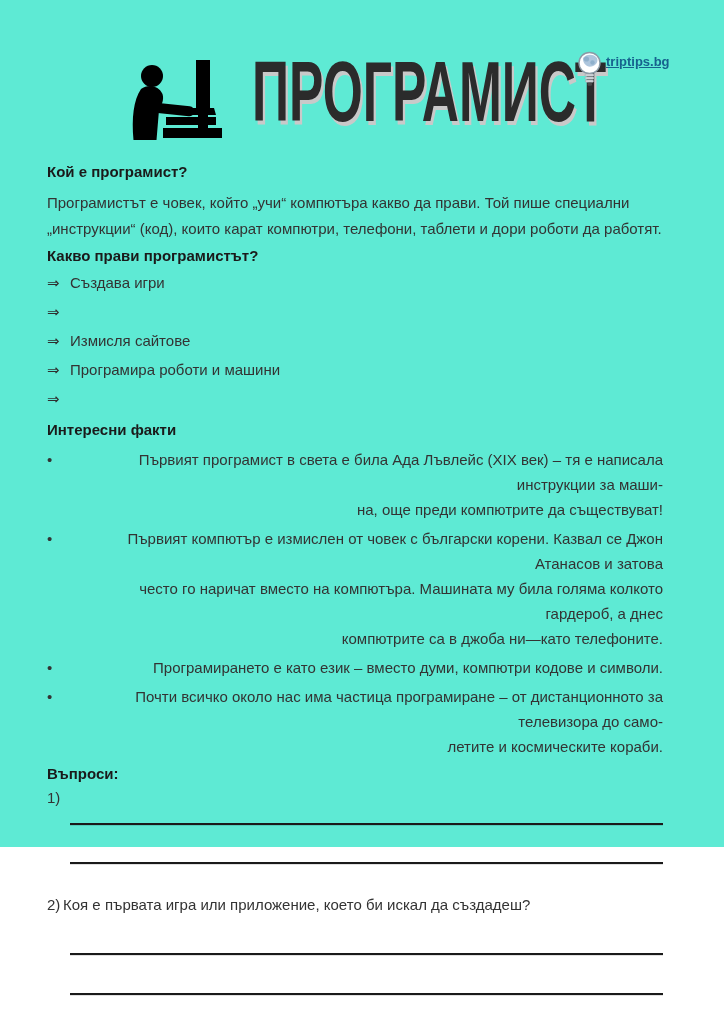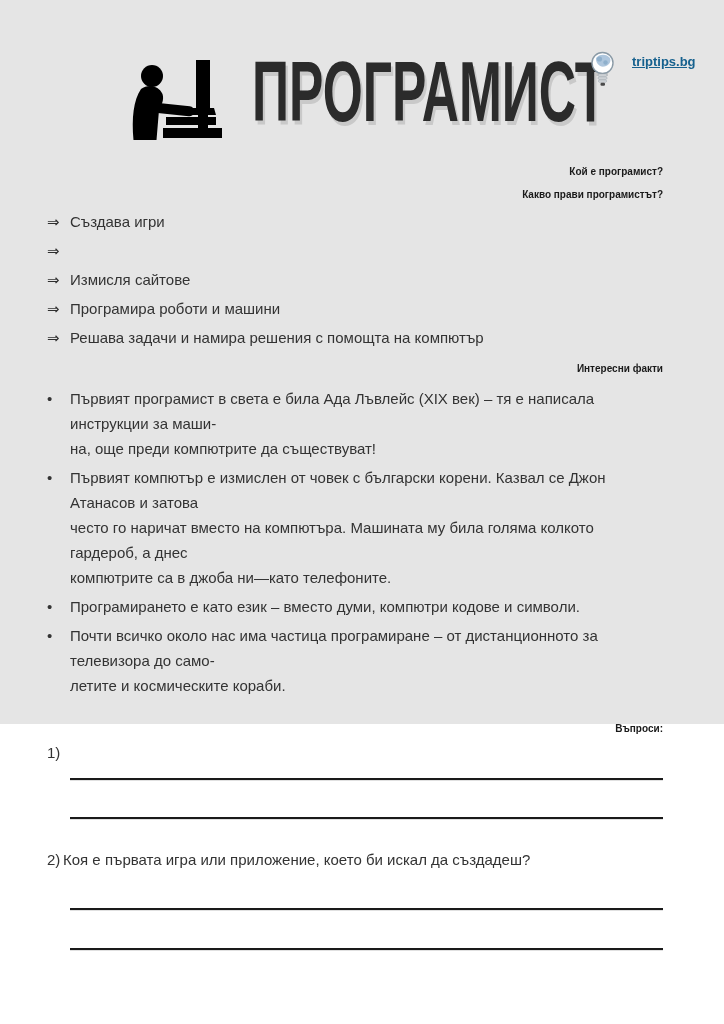--- a/index.html
+++ b/index.html
@@ -4,56 +4,55 @@
 <style>
   * { margin: 0; padding: 0; box-sizing: border-box; }
   html, body { background: #ffffff; }
   body {
     width: 724px; height: 1024px;
     font-family: "Liberation Sans", sans-serif;
     color: #333333;
     position: relative;
     overflow: hidden;
   }
-  .page { position: relative; width: 724px; height: 724px; background: #e5e5e5; }
+  .page { position: relative; width: 724px; height: 847px; background: #5eead4; }
 
   
   .prog-icon {
     position: absolute; left: 128px; top: 60px;
     width: 95px; height: 80px;
   }
   .doc-title {
     position: absolute; left: 252px; top: 48px;
     font-size: 66px; font-weight: 700; line-height: 1;
     letter-spacing: 0px;
     color: #2b2b2b;
     text-shadow: 3px 3px 0 #c9c9c9;
     transform: scale(0.78, 1.3);
     transform-origin: left top;
     white-space: nowrap;
   }
   .logo {
-    position: absolute; left: 590px; top: 50px;
-    display: flex; align-items: flex-start; gap: 16px;
+    position: absolute; left: 577px; top: 50px;
+    display: flex; align-items: flex-start; gap: 3px;
   }
   .logo svg { width: 26px; height: 40px; }
   .logo a {
     font-size: 13px; font-weight: 600;
     color: #16618e; text-decoration: underline;
     margin-top: 4px;
   }
 
   
   .body-area {
     position: absolute; left: 47px; top: 163px; width: 616px;
   }
   h3 {
-    font-size: 10px; font-weight: 700; color: #1a1a1a;
+    font-size: 15px; font-weight: 700; color: #1a1a1a;
     line-height: 18px;
-    text-align: right;
   }
   .para {
     margin-top: 9px;
     font-size: 15px; line-height: 26px;
     white-space: pre-line;
   }
   .h-duties { margin-top: 5px; }
   .duties-list { margin-top: 9px; list-style: none; }
   .duties-list li {
     display: flex; line-height: 18px; font-size: 15px;
@@ -61,22 +60,22 @@
   .duties-list li + li { margin-top: 11px; }
   .arrow-marker {
     width: 23px; flex: 0 0 23px; color: #2f2f2f; font-size: 15px;
     font-family: "DejaVu Sans", sans-serif;
   }
   .h-facts { margin-top: 13px; }
   .facts-list { margin-top: 8px; list-style: none; }
   .facts-list li { display: flex; font-size: 15px; line-height: 25px; }
   .facts-list li + li { margin-top: 4px; }
   .bullet-marker { width: 23px; flex: 0 0 23px; font-size: 15px; }
-  .fact-text { white-space: pre-line; flex: 1; }
-  .h-questions { margin-top: 22px; }
+  .fact-text { white-space: pre-line; flex: 1; text-align: right; }
+  .h-questions { margin-top: 6px; }
   .question { display: flex; font-size: 15px; line-height: 18px; }
   .q1 { margin-top: 6px; }
   .q1 .q-marker { width: 23px; flex: 0 0 23px; }
   .q2 { margin-top: 32px; }
   .q2 .q-marker { width: 16px; flex: 0 0 16px; }
   .answer-line {
     height: 0;
     border-top: 2px solid #1a1a1a;
     margin-left: 23px;
     box-shadow: 0 1px 0 rgba(0,0,0,0.12);
@@ -116,41 +115,42 @@
       <rect x="8" y="27" width="9" height="2.2" rx="1" fill="#d9dcde" stroke="#9aa5ad" stroke-width="0.6"></rect>
       <rect x="8.5" y="30" width="8" height="2.2" rx="1" fill="#d9dcde" stroke="#9aa5ad" stroke-width="0.6"></rect>
       <rect x="10.5" y="32.8" width="4.5" height="3" rx="1.2" fill="#4a4a4a"></rect>
     </svg>
     <a href="#">triptips.bg</a>
   </div>
 
   <div class="body-area">
 
     <h3>Кой е програмист?</h3>
+    <p class="para">Програмистът е човек, който „учи“ компютъра какво да прави. Той пише специални
+„инструкции“ (код), които карат компютри, телефони, таблети и дори роботи да работят.</p>
 
     <h3 class="h-duties">Какво прави програмистът?</h3>
     <ul class="duties-list">
       <li>
         <span class="arrow-marker">⇒</span>
         <span>Създава игри</span>
       </li>
       <li>
         <span class="arrow-marker">⇒</span>
       </li>
       <li>
         <span class="arrow-marker">⇒</span>
         <span>Измисля сайтове</span>
       </li>
       <li>
         <span class="arrow-marker">⇒</span>
         <span>Програмира роботи и машини</span>
       </li>
       <li>
         <span class="arrow-marker">⇒</span>
-        <span>Решава задачи и намира решения с помощта на компютър</span>
       </li>
     </ul>
 
     <h3 class="h-facts">Интересни факти</h3>
     <ul class="facts-list">
       <li>
         <span class="bullet-marker">•</span>
         <span class="fact-text">Първият програмист в света е била Ада Лъвлейс (XIX век) – тя е написала инструкции за маши-
 на, още преди компютрите да съществуват!</span>
       </li>

